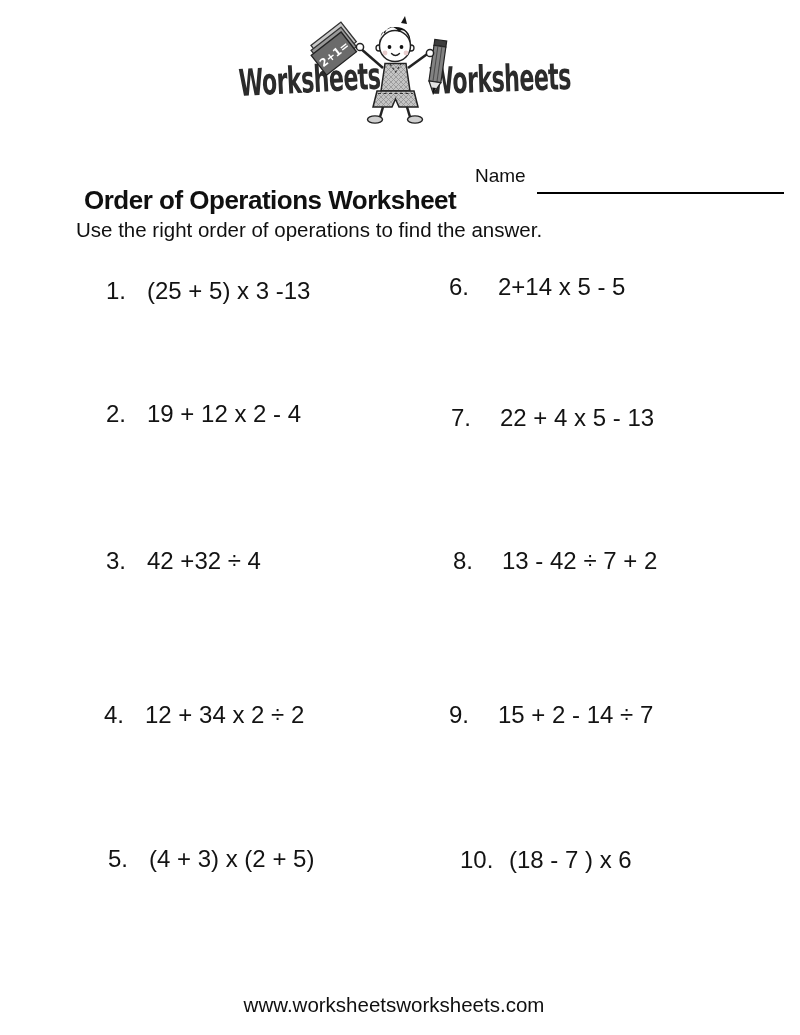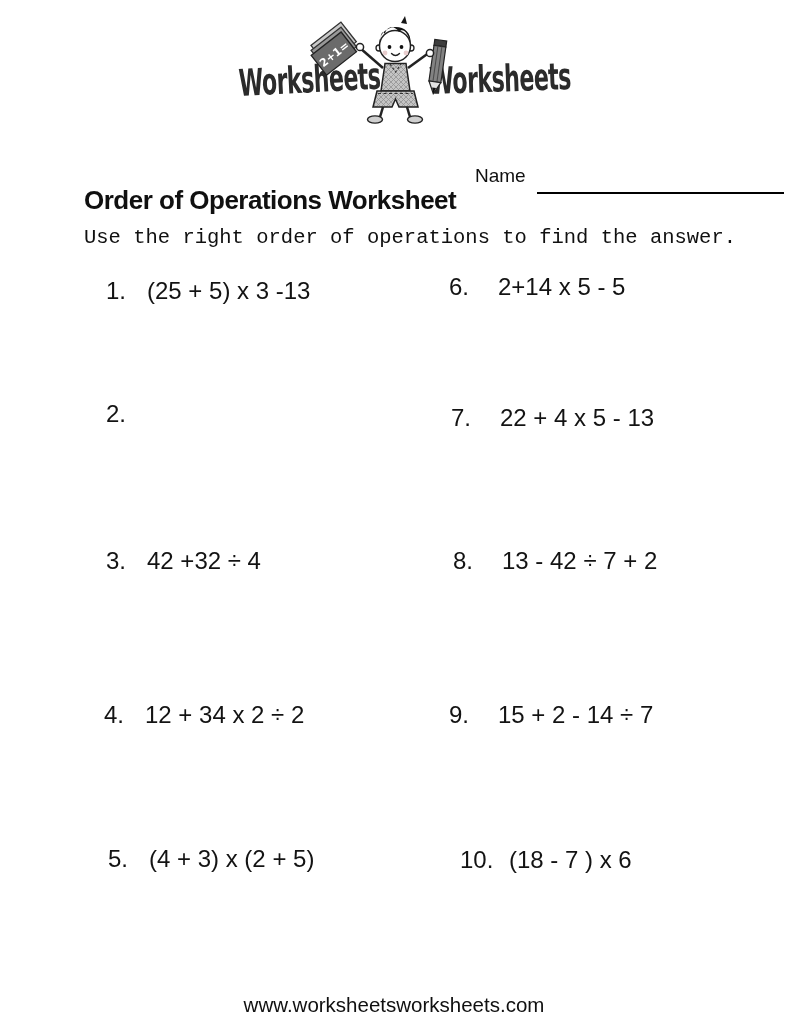--- a/index.html
+++ b/index.html
@@ -119,28 +119,29 @@
 
     <line x1="77" y1="95" x2="74" y2="105" stroke="#222" stroke-width="2.5"></line>
     <line x1="101" y1="95" x2="104" y2="105" stroke="#222" stroke-width="2.5"></line>
     <ellipse cx="69" cy="107.5" rx="7.5" ry="3.6" fill="#cfcfcf" stroke="#222" stroke-width="1.4"></ellipse>
     <ellipse cx="109" cy="107.5" rx="7.5" ry="3.6" fill="#cfcfcf" stroke="#222" stroke-width="1.4"></ellipse>
   </svg>
 
   <h1 class="title" style="margin:16px;">Order of Operations Worksheet</h1>
   <span class="name-label">Name</span>
   <div class="name-line"></div>
-  <p class="instruction" style="margin:16px;font-family:Liberation Mono, monospace;">Use the right order of operations to find the answer.</p>
+  <p class="instruction" style="margin:8px;">Use the right order of operations to find the answer.</p>
 
   <div class="problem col-l p0">
     <span class="num">1.</span>
     <span class="expr">(25 + 5) x 3 -13</span>
   </div>
   <div class="problem col-l p1">
     <span class="num">2.</span>
+    <span class="expr">19 + 12 x 2 - 4</span>
   </div>
   <div class="problem col-l p2">
     <span class="num">3.</span>
     <span class="expr">42 +32 ÷ 4</span>
   </div>
   <div class="problem col-l p3">
     <span class="num">4.</span>
     <span class="expr">12 + 34 x 2 ÷ 2</span>
   </div>
   <div class="problem col-l p4">

